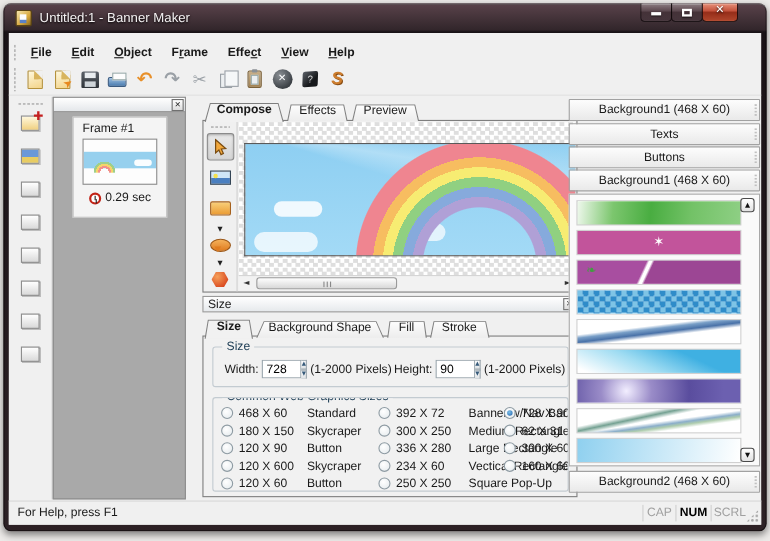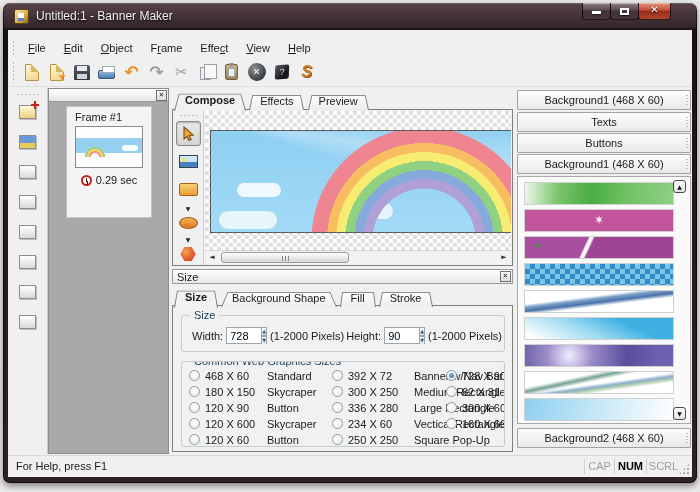--- a/index.html
+++ b/index.html
@@ -24,21 +24,21 @@
   .g-min { position:absolute; left:9px; bottom:5px; width:9px; height:3px; background:#fff; box-shadow:0 1px 1px #00000088; }
   .g-max { position:absolute; left:9px; top:5px; width:9px; height:7px; border:2px solid #fff; box-shadow:0 1px 1px #00000088; }
   .g-x { position:absolute; left:0; right:0; top:1px; text-align:center; color:#fff; font-size:10px; font-weight:bold; text-shadow:0 1px 2px #000; }
 
   .client { position:absolute; left:5px; top:27px; width:684px; height:447px; background:#f0f0f0; }
 
   
   .vgrip { width:3px; align-self:stretch; margin:3px 4px 3px 4px;
            background:radial-gradient(circle, #b8b8b8 .9px, transparent 1.1px) 0 0 / 3px 4px; }
   .menubar { position:absolute; left:0; top:7px; width:684px; height:21px; display:flex; align-items:center; }
-  .mi { padding:3px 9px; cursor:default; }
+  .mi { padding:3px 9px; cursor:default;font-weight:bold; }
   .mi u { text-decoration:underline; }
   .toolbar { position:absolute; left:0; top:28px; width:684px; height:29px; display:flex; align-items:center; border-bottom:1px solid #e0e0e0; }
   .tbtn { width:23px; height:23px; margin:0 1px; position:relative; display:flex; align-items:center; justify-content:center; }
 
   
   .page { width:14px; height:17px; background:linear-gradient(160deg,#fff8dd,#f3d489); border:1px solid #b5923c; border-radius:1px; position:relative; }
   .page::after { content:""; position:absolute; right:-1px; top:-1px; border:4px solid #f0f0f0; border-left-color:#d8b45e; border-bottom-color:#d8b45e; }
   .openarr { position:absolute; right:2px; bottom:2px; color:#e8881e; font-size:10px; font-weight:bold; transform:rotate(-35deg); }
   .floppy { width:16px; height:15px; background:linear-gradient(#5a6068,#2e3338); border-radius:2px 2px 1px 1px; position:relative; }
   .floppy::before { content:""; position:absolute; left:3px; top:1px; width:10px; height:5px; background:#e8ecef; }
@@ -60,32 +60,32 @@
   .hgrip { height:3px; margin:5px 8px 4px 8px; background:radial-gradient(circle,#b8b8b8 .9px, transparent 1.1px) 0 0/4px 3px; }
   .fop { width:26px; height:24px; margin:0 auto 6px auto; position:relative; display:flex; align-items:center; justify-content:center; }
   .sheet { width:17px; height:14px; border:1px solid #8e8e8e; background:linear-gradient(#ffffff,#d9d9d9); position:relative; box-shadow:1px 1px 0 #bdbdbd; }
   .sheet.colored { background:linear-gradient(#6a98d8 55%, #e8cc62 55%); }
   .badge { position:absolute; right:1px; top:0px; font-size:11px; font-weight:bold; color:#c42020; line-height:1; }
   .ghost { position:absolute; left:5px; top:6px; width:17px; height:14px; border:1px solid #a0a0a0; background:linear-gradient(#f2f2f2,#cfcfcf); }
 
   .framespanel { position:absolute; left:40px; top:58px; width:121px; height:366px; background:#a9a9a9; border:1px solid #8c8c8c; }
   .fphdr { position:absolute; left:0; top:0; right:0; height:13px; background:linear-gradient(#ffffff,#e4e7ea); border-bottom:1px solid #9a9a9a; }
   .xbtn { position:absolute; right:1px; top:1px; width:11px; height:11px; border:1px solid #707070; background:linear-gradient(#fff,#dcdcdc); font-size:7px; line-height:9px; text-align:center; color:#222; }
-  .fcard { position:absolute; left:17px; top:17px; width:86px; height:112px; background:#f4f4f4; border:1px solid #c2c2c2; }
+  .fcard { position:absolute; left:17px; top:17px; width:86px; height:92px; background:#f4f4f4; border:1px solid #c2c2c2; }
   .fcard .flabel { display:block; padding:4px 0 3px 8px; }
   .fthumb { width:68px; height:42px; margin:0 auto; border:1px solid #8a8a8a; background:#fdfdfd; position:relative; overflow:hidden; }
   .fsky { position:absolute; left:0; right:0; top:11px; height:15px; background:#96d0ee; }
   .fsky .frb { position:absolute; left:4px; bottom:-4px; width:30px; height:15px;
         background:radial-gradient(circle at 50% 100%, transparent 4px, #f2908a 4px 6px, #f5d46a 6px 8px, #9ecf8a 8px 10px, transparent 10px); }
   .fsky .fcl { position:absolute; right:4px; bottom:2px; width:16px; height:6px; background:#fff; border-radius:6px; opacity:.95; }
   .fdur { display:flex; align-items:center; justify-content:center; gap:4px; margin-top:6px; }
   .clockic { width:11px; height:11px; border-radius:50%; border:2px solid #c22418; background:#fff; position:relative; }
   .clockic::after { content:""; position:absolute; left:3px; top:1px; width:1px; height:4px; background:#222; box-shadow:1px 3px 0 #222; }
 
-  .centerpanel { position:absolute; left:164px; top:58px; width:341px; height:366px; }
+  .centerpanel { position:absolute; left:176px; top:58px; width:341px; height:366px; }
   .tabs { position:absolute; left:2px; display:flex; align-items:flex-end; height:20px; z-index:3; }
   .ctabs { top:2px; }
   .tab { position:relative; height:17px; line-height:16px; padding:0 11px; margin-right:3px; }
   .tab::before { content:""; position:absolute; inset:0; border:1px solid #7e7e7e; border-bottom:none;
                  background:linear-gradient(#fdfdfd,#ededed); transform:perspective(9px) rotateX(4deg); transform-origin:50% 100%; }
   .tab.active { font-weight:bold; height:19px; line-height:18px; z-index:4; }
   .tab.active::before { background:#f1f1f1; bottom:-1px; }
   .tab > span { position:relative; z-index:2; }
   .composebox { position:absolute; left:0; top:21px; width:341px; height:157px; border:1px solid #7e7e7e; background:#f0f0f0; }
   .toolcol { position:absolute; left:0; top:0; bottom:0; width:31px; border-right:1px solid #d0d0d0; }

